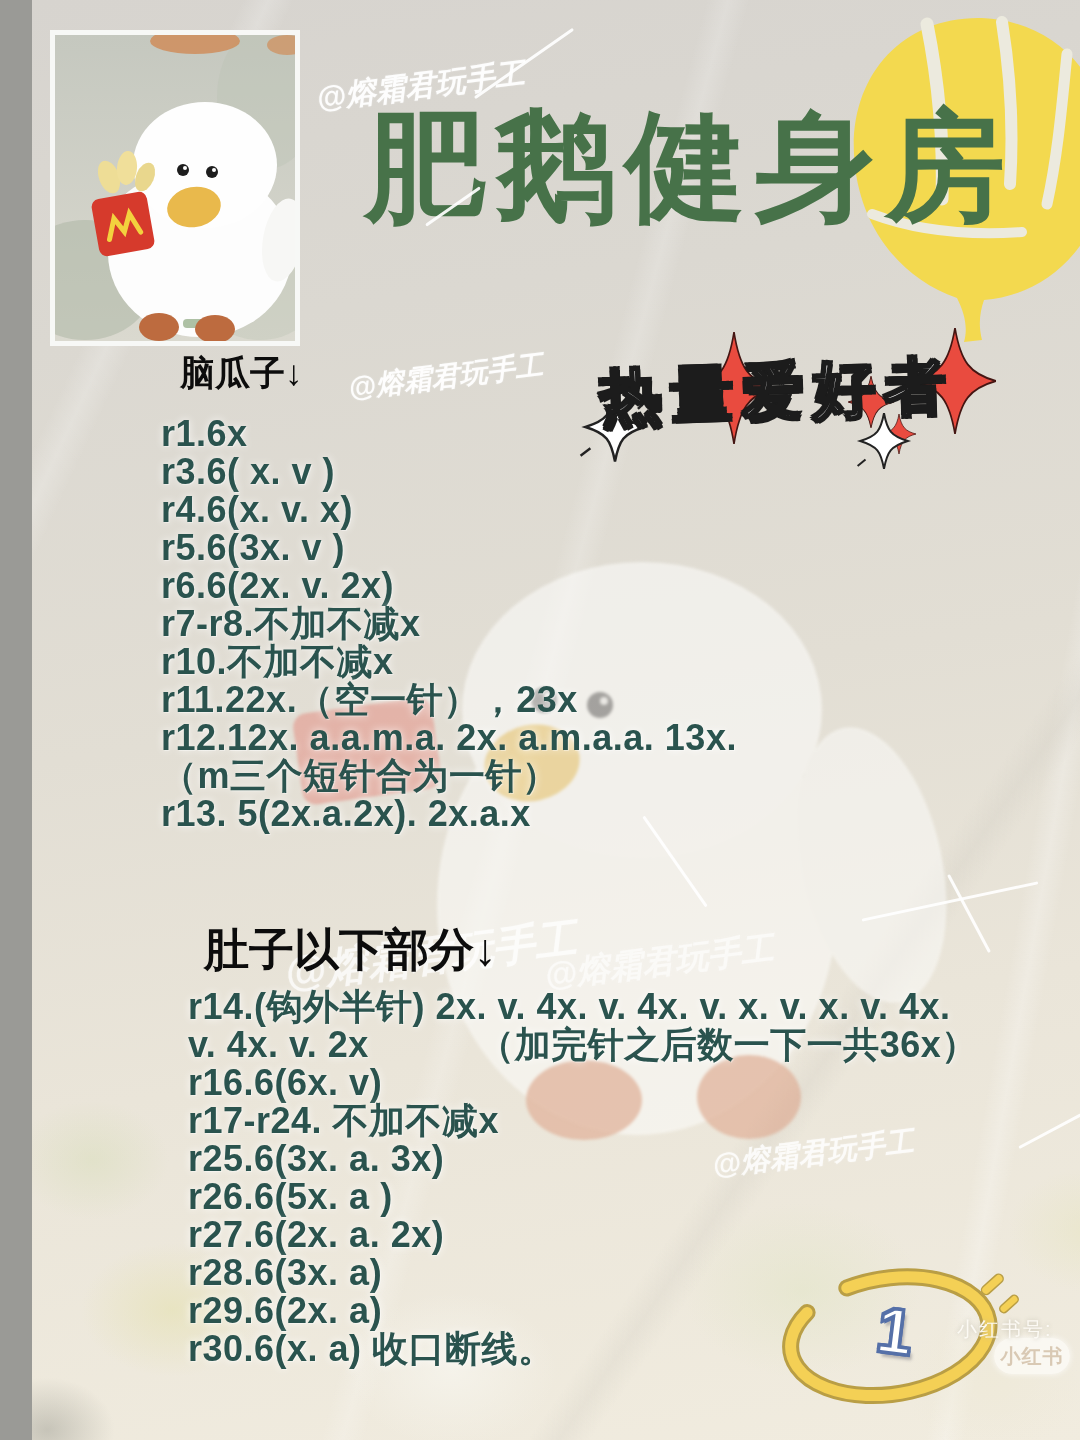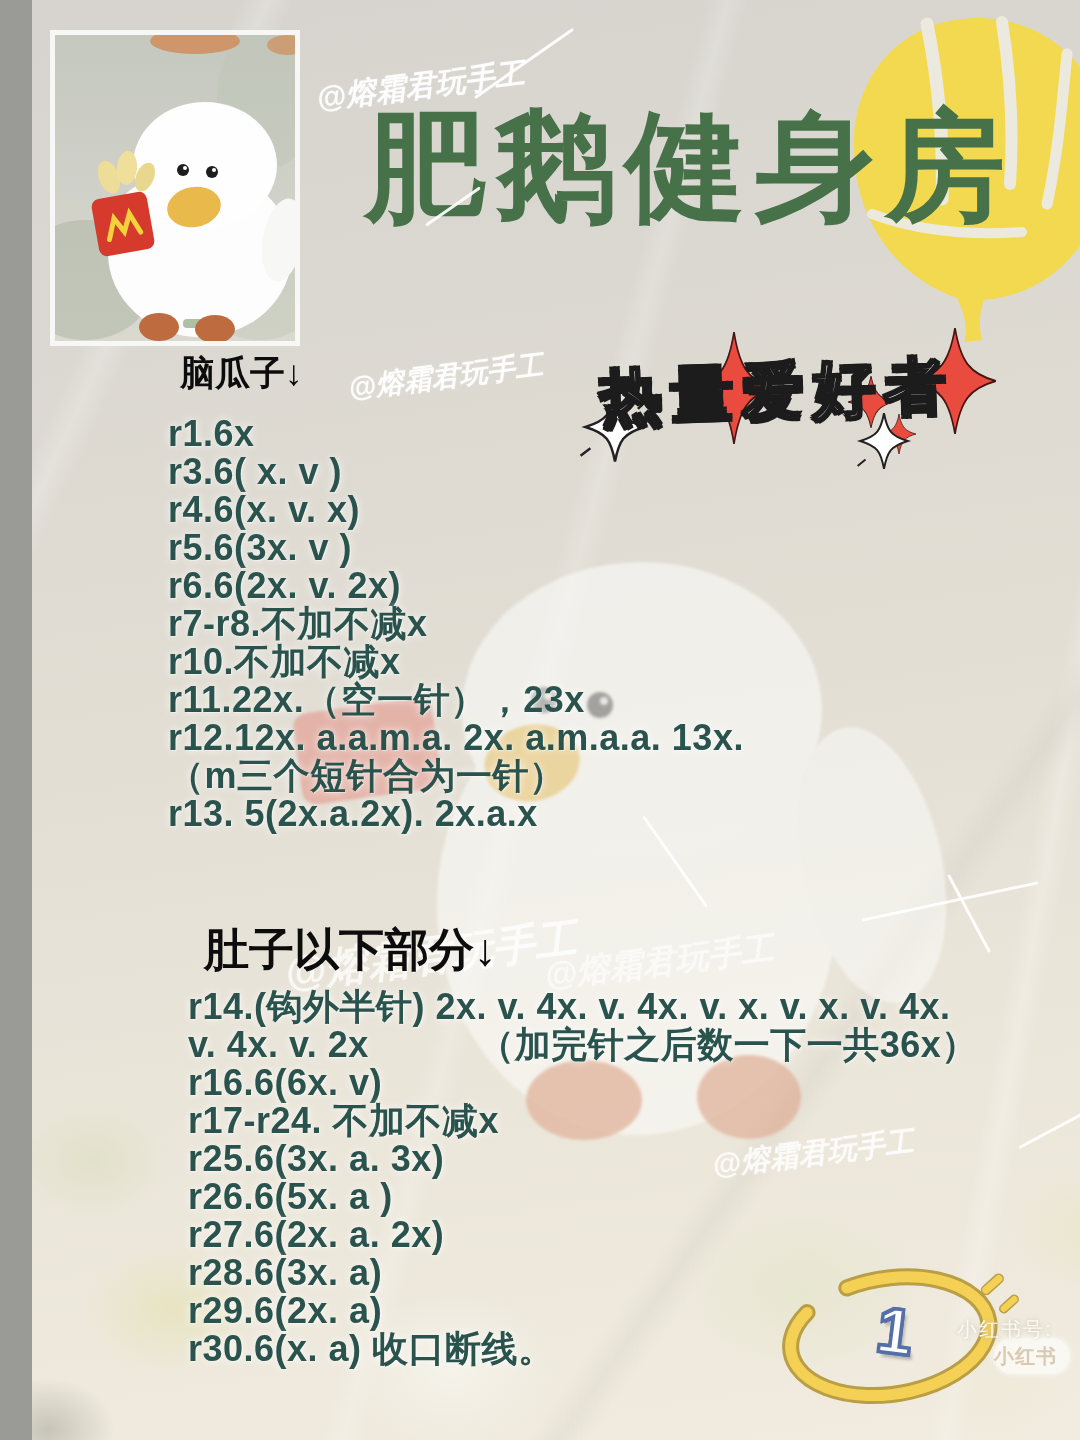--- a/index.html
+++ b/index.html
@@ -40,38 +40,38 @@
   .wm5{left:680px;top:1134px;font-size:29px;opacity:.9;}
   .heading{position:absolute;font-weight:900;color:#0c0c0c;white-space:nowrap;}
   .head-heading{left:148px;top:350px;font-size:35px;}
   .belly-heading{left:172px;top:920px;font-size:45px;}
   .badge{position:absolute;left:540px;top:326px;width:450px;height:150px;}
   .badge-text{position:absolute;left:28px;top:24px;font-size:62px;font-weight:900;letter-spacing:9px;
     color:#ffffff;-webkit-text-stroke:2.5px #1c1c1c;white-space:nowrap;transform:rotate(-2deg);
     text-shadow:-2px -2px 0 #1c1c1c,2px -2px 0 #1c1c1c,-2px 2px 0 #1c1c1c,2px 2px 0 #1c1c1c;}
   .spark{position:absolute;}
   .lines{position:absolute;}
-  .lines-head{left:136px;top:415px;}
+  .lines-head{left:129px;top:415px;}
   .lines-belly{left:156px;top:988px;}
   .pattern-line{font-size:36px;line-height:38px;font-weight:700;letter-spacing:.5px;
     color:#2a534e;white-space:nowrap;text-shadow:0 0 8px rgba(255,255,255,.85),1px 1px 0 rgba(255,255,255,.4);}
   .scratch{position:absolute;height:3px;background:rgba(255,255,255,.92);border-radius:2px;}
   .s1{left:432px;top:62px;width:120px;transform:rotate(-35deg);}
   .s2{left:388px;top:205px;width:66px;transform:rotate(-35deg);}
   .s3{left:1030px;top:372px;width:90px;transform:rotate(-58deg);}
   .s4{left:828px;top:900px;width:180px;transform:rotate(-12deg);}
   .s5{left:588px;top:860px;width:110px;transform:rotate(55deg);}
   .s6{left:893px;top:912px;width:88px;transform:rotate(62deg);}
   .s7{left:980px;top:1118px;width:120px;transform:rotate(-28deg);}
   .oval{position:absolute;left:742px;top:1252px;}
   .page-num{position:absolute;left:845px;top:1294px;font-size:64px;font-weight:900;color:#ffffff;
     -webkit-text-stroke:3px #5570a8;transform:rotate(7deg);
     text-shadow:-2px -2px 0 #5570a8,2px -2px 0 #5570a8,-2px 2px 0 #5570a8,2px 2px 0 #5570a8,4px 5px 3px rgba(110,110,125,.45);}
   .xhs-pill{position:absolute;left:962px;top:1338px;width:76px;height:36px;border-radius:18px;
-    background:rgba(251,249,243,.92);display:flex;align-items:center;justify-content:flex-start;
+    background:rgba(251,249,243,.92);display:flex;align-items:center;justify-content:center;
     box-shadow:0 0 6px rgba(255,255,255,.8);}
   .xhs-pill span{font-size:20px;font-weight:700;color:#d9c9b4;letter-spacing:1px;}
   .xhs-label{position:absolute;left:925px;top:1316px;font-size:20px;letter-spacing:2px;
     color:rgba(253,251,246,.95);text-shadow:0 0 4px rgba(185,180,165,.8);text-align:center;}
 </style>
 </head>
 <body>
 
 <div class="poster">
 

